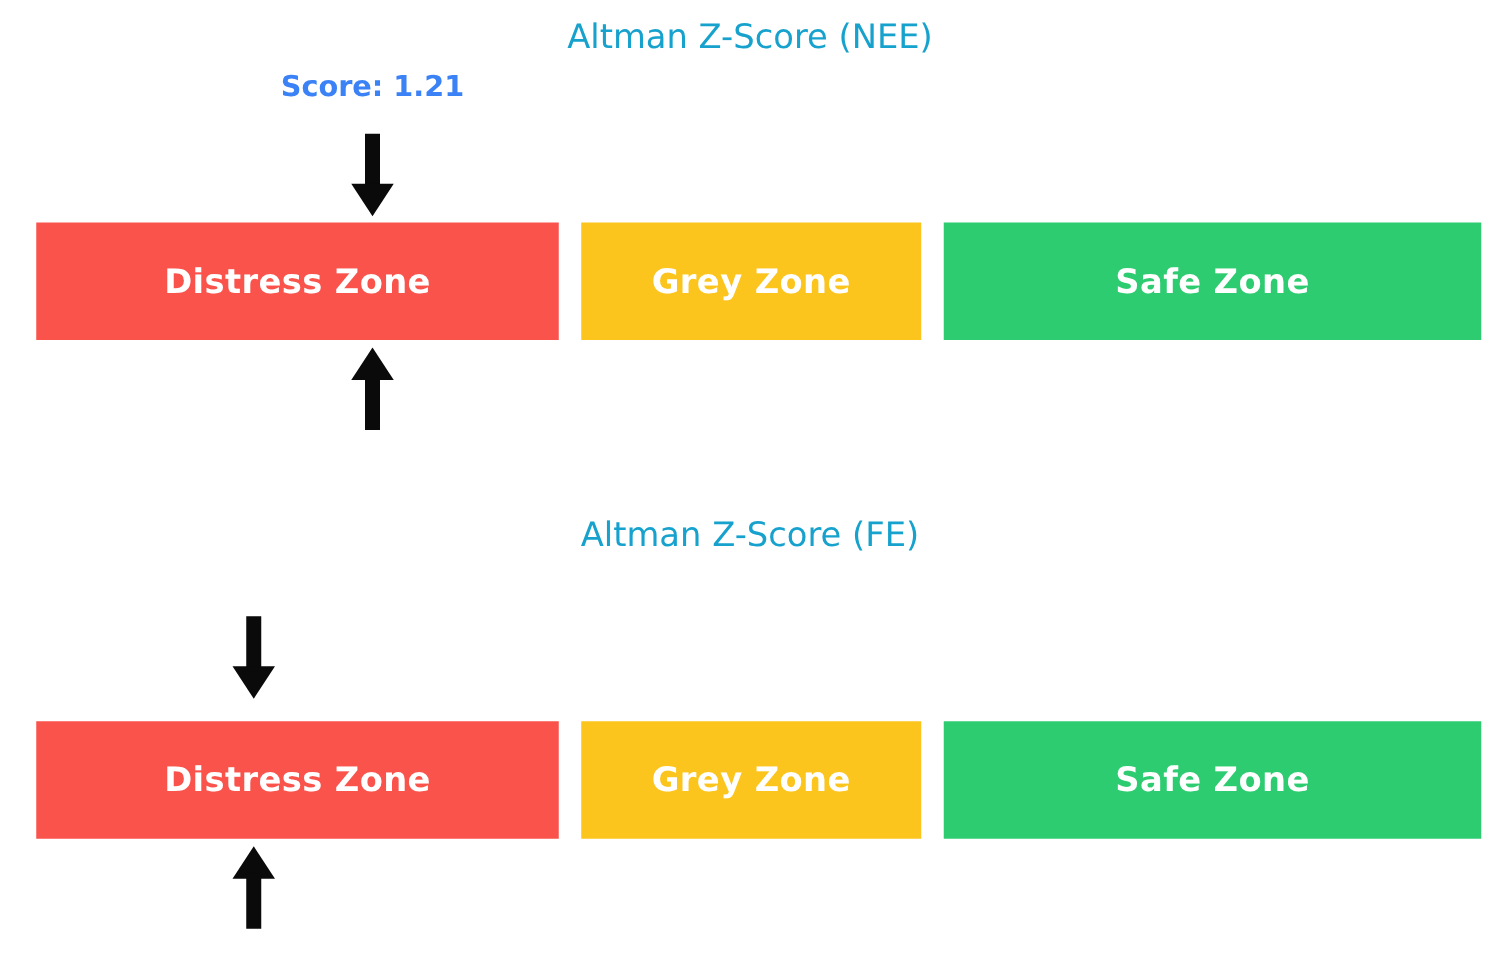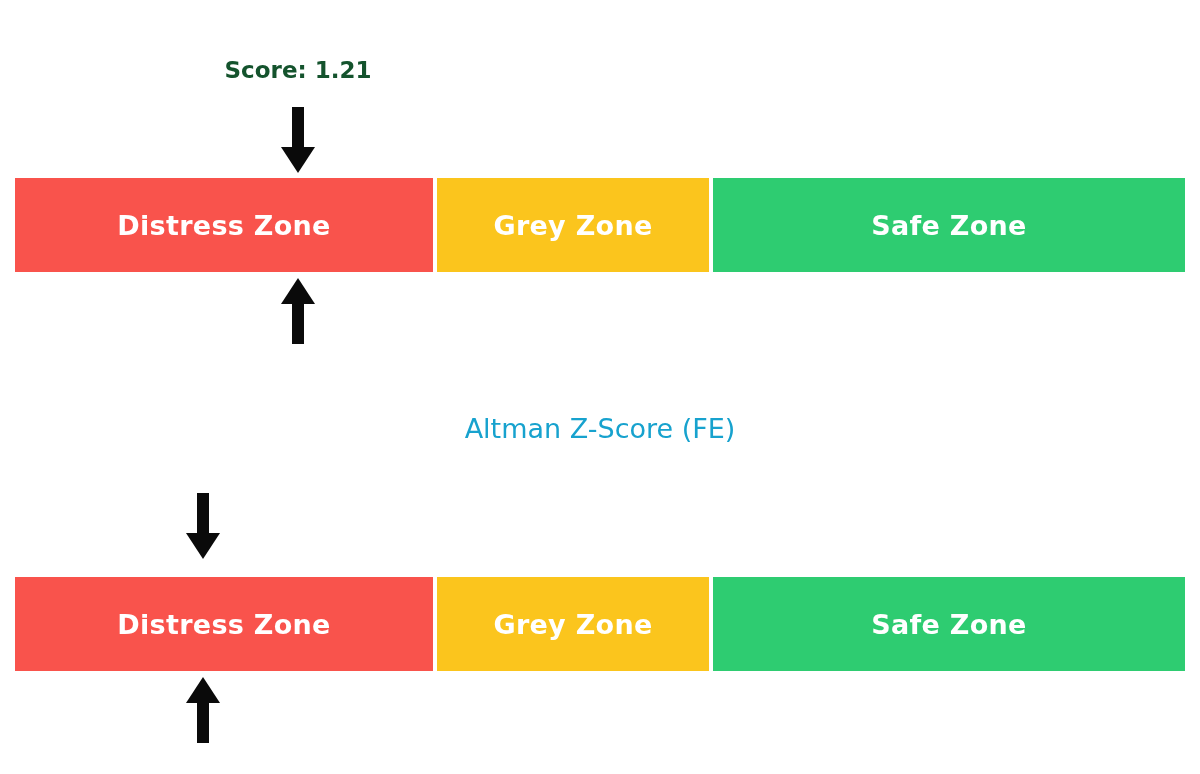--- a/index.html
+++ b/index.html
@@ -32,40 +32,41 @@
     color: #17A2CE;
     letter-spacing: 0px;
     white-space: nowrap;
   }
 
   .score-label {
     position: absolute;
     font-family: "DejaVu Sans", "Liberation Sans", sans-serif;
     font-size: 23px;
     font-weight: bold;
-    color: #14532d;
+    color: #3b82f6;
     white-space: nowrap;
     transform: translateX(-50%);
     text-align: right;
   }
 
   .zone-bar {
     position: absolute;
     display: flex;
     flex-direction: row;
     align-items: stretch;
   }
 
   .zone {
     position: relative;
     display: flex;
     align-items: center;
     justify-content: center;
     height: 100%;
     box-sizing: border-box;
+    margin-left: 14px;
   }
 
   .zone-label {
     font-family: "DejaVu Sans", "Liberation Sans", sans-serif;
     font-size: 27px;
     font-weight: bold;
     color: #FFFFFF;
     white-space: nowrap;
     letter-spacing: 0.3px;
   }
@@ -106,20 +107,21 @@
 
   
   .arrow-up .head  { top: 0; border-bottom: 26px solid #0a0a0a; }
   .arrow-up .shaft { bottom: 0; }
 </style>
 </head>
 <body>
 
 <div class="gauge-block" style="top:0px;height:370px;">
 
+  <div class="gauge-title" style="top:14px;">Altman Z-Score (NEE)</div>
 
   <div class="score-label" style="left:298px;top:57px;">Score: 1.21</div>
 
   <div class="arrow arrow-down" style="left:298px;top:107px;height:66px;">
     <div class="shaft" style="height:42px;"></div>
     <div class="head" style="top:40px;"></div>
   </div>
 
   <div class="zone-bar" style="left:15px;top:178px;width:1170px;height:94px;">
     <div class="zone" style="flex:0 0 418px;background:#F9534C;">

